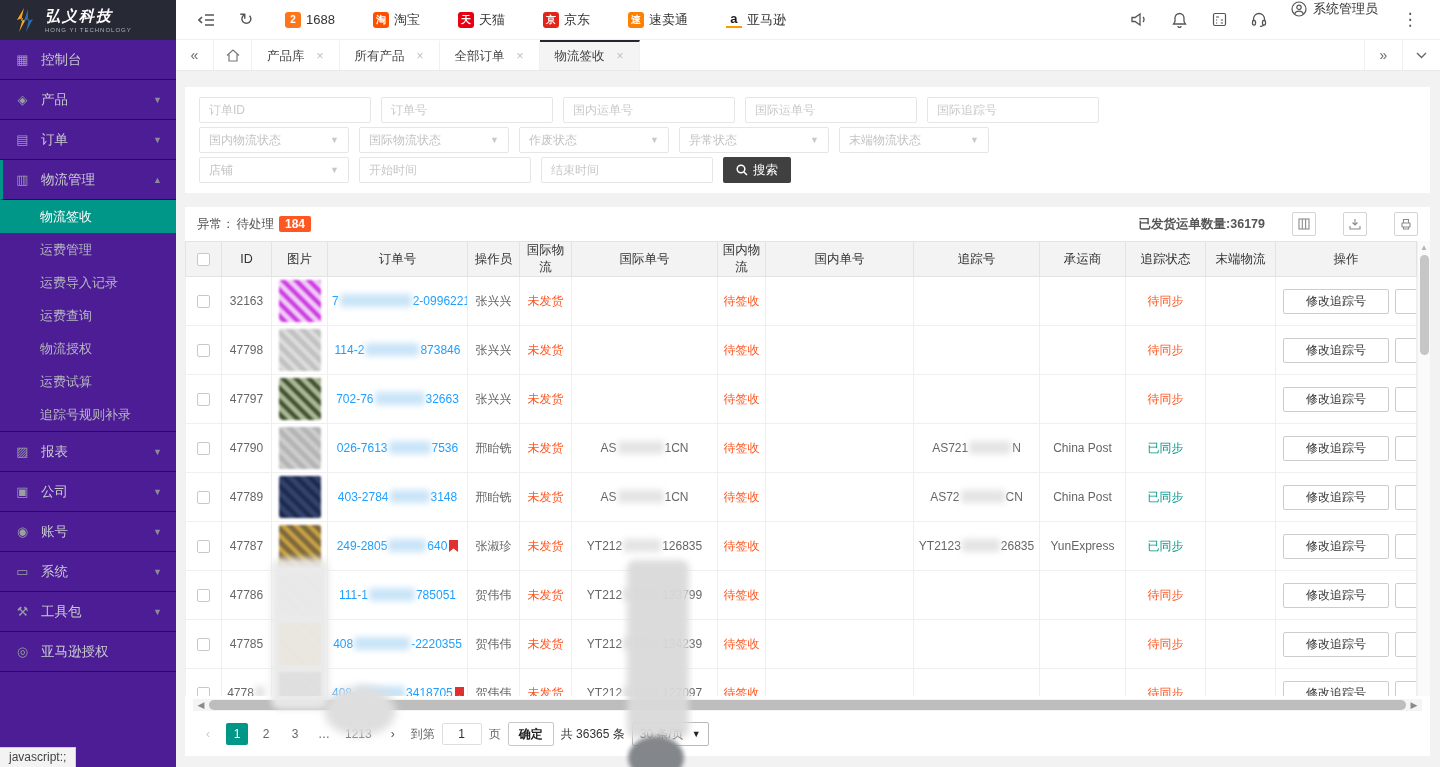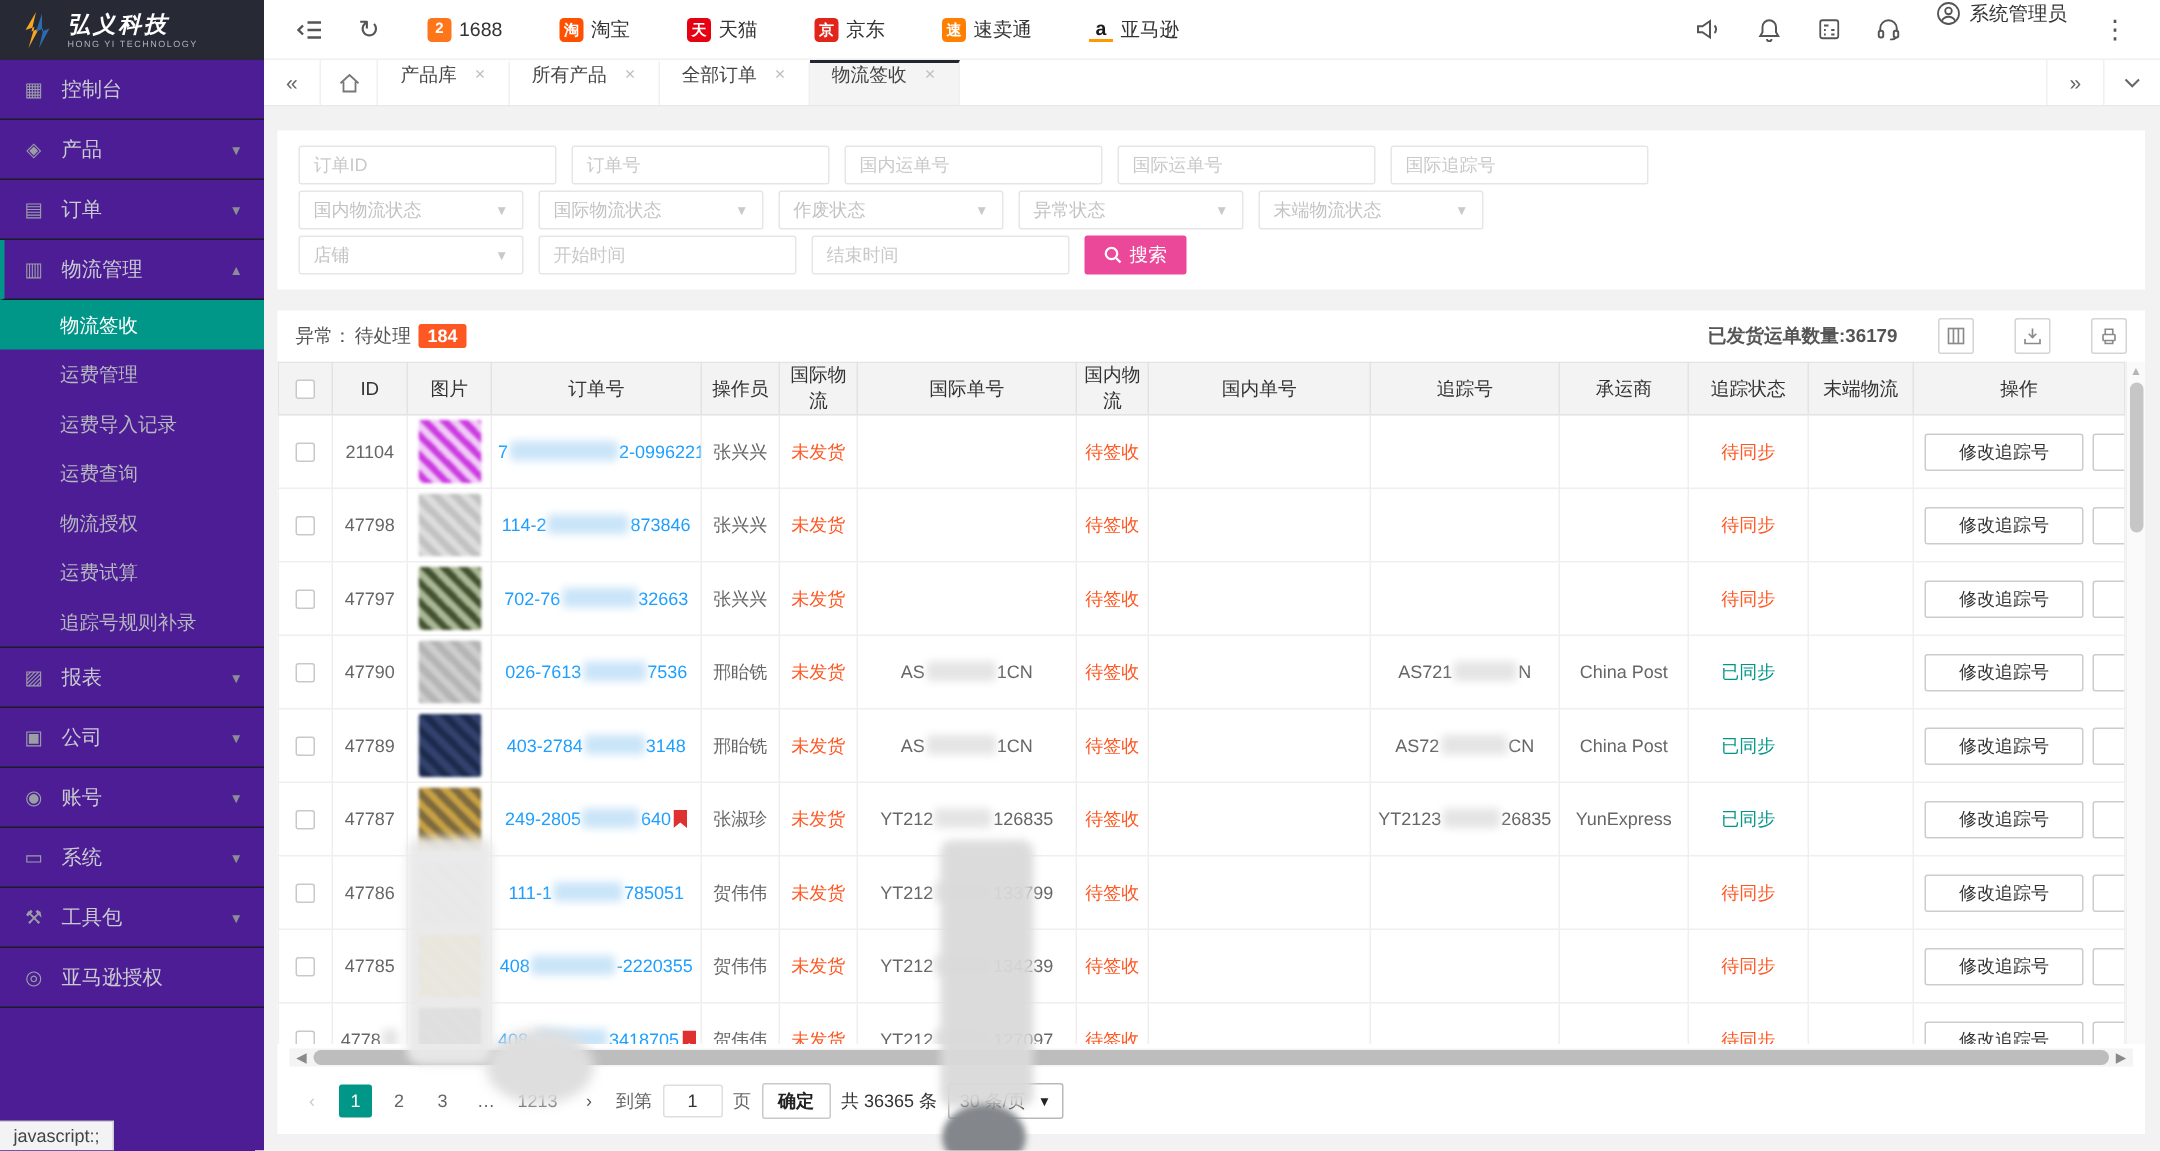--- a/index.html
+++ b/index.html
@@ -24,33 +24,33 @@
   .tb-icon{width:40px;height:40px;display:flex;align-items:center;justify-content:center;color:#555;font-size:17px;cursor:pointer}
   .mk{display:flex;align-items:center;gap:5px;margin:0 19px;font-size:13px;color:#333;cursor:pointer}
   .mk-ic{width:16px;height:16px;border-radius:3px;color:#fff;font-size:10px;font-weight:bold;display:flex;align-items:center;justify-content:center;flex-shrink:0}
   .mk-ic.amazon{background:#fff;color:#1b1b1b;border-bottom:2px solid #ff9900;border-radius:0;font-size:13px;font-weight:bold}
   .tb-right{margin-left:auto;display:flex;align-items:flex-start}
   .user{display:flex;align-items:center;gap:6px;font-size:13px;color:#333;margin:0 12px;cursor:pointer}
   
   .tabbar{height:31px;background:#fff;display:flex;align-items:stretch;border-bottom:1px solid #e8e8e8;font-size:12.5px;color:#444;flex-shrink:0}
   .tab-ctrl{width:38px;display:flex;align-items:center;justify-content:center;border-right:1px solid #f0f0f0;color:#666;cursor:pointer;font-size:14px}
   .tab-ctrl.rb{border-right:none;border-left:1px solid #f0f0f0}
-  .tab{display:flex;gap:12px;padding:0 15px;border-right:1px solid #f0f0f0;cursor:pointer;border-top:2px solid transparent}
+  .tab{display:flex;align-items:center;gap:12px;padding:0 15px;border-right:1px solid #f0f0f0;cursor:pointer;border-top:2px solid transparent}
   .tab .x{color:#bfbfbf;font-size:12px}
   .tab.active{background:#f4f4f4;border-top:2px solid #23262e}
   .tab-spacer{flex:1}
   
   .content{flex:1;padding:16px 10px 0 9px;position:relative;overflow:hidden}
   .filter-card{background:#fff;padding:10px 14px 6px}
   .f-row{display:flex;gap:10px;margin-bottom:4px}
   .f-input{width:172px;height:26px;border:1px solid #e6e6e6;border-radius:2px;padding:0 9px;font-size:12px;color:#666;background:#fff;outline:none}
   .f-input::placeholder{color:#c9c9c9}
   .f-select{width:150px;height:26px;border:1px solid #e6e6e6;border-radius:2px;padding:0 9px;font-size:12px;color:#c3c3c3;background:#fff;display:flex;align-items:center;justify-content:space-between;cursor:pointer}
   .f-select .cv{color:#c9c9c9;font-size:9px}
-  .search-btn{height:26px;padding:0 13px;background:#ec4899;color:#fff;border:none;border-radius:2px;font-size:12.5px;display:flex;align-items:center;gap:5px;cursor:pointer}
+  .search-btn{height:26px;padding:0 13px;background:#404040;color:#fff;border:none;border-radius:2px;font-size:12.5px;display:flex;align-items:center;gap:5px;cursor:pointer}
   
   .table-card{background:#fff;margin-top:14px;position:relative}
   .alert-row{height:34px;display:flex;align-items:center;padding:0 12px;font-size:12.5px;color:#555}
   .badge{background:#ff5722;color:#fff;border-radius:2px;padding:1px 6px;font-size:12px;margin-left:5px;font-weight:bold}
   .alert-right{margin-left:auto;display:flex;align-items:center;gap:25px;color:#555;font-weight:bold;font-size:12.5px}
   .icon-btn{width:24px;height:24px;border:1px solid #d4d4d4;border-radius:2px;background:#fff;display:flex;align-items:center;justify-content:center;color:#8a8a8a;cursor:pointer;margin-left:2px}
   .table-zone{position:relative;height:455px;overflow:hidden;padding-right:13px}
   table{border-collapse:collapse;table-layout:fixed;width:100%;font-size:12px;color:#666}
   th{background:#f3f3f3;border:1px solid #e3e3e3;height:30px;font-weight:normal;color:#333;font-size:12.5px;padding:0 2px}
   td{border:1px solid #efefef;height:49px;text-align:center;padding:0 4px;overflow:hidden;white-space:nowrap}
@@ -384,21 +384,21 @@
                   <th>追踪号</th>
                   <th>承运商</th>
                   <th>追踪状态</th>
                   <th>末端物流</th>
                   <th>操作</th>
                 </tr>
               </thead>
             <tbody>
                 <tr>
                   <td><span class="cb"></span></td>
-                  <td>21104</td>
+                  <td>32163</td>
                   <td>
                     <div class="pimg" style="background-image: linear-gradient(45deg, rgb(203, 58, 224) 25%, rgb(240, 204, 246) 25%, rgb(240, 204, 246) 50%, rgb(203, 58, 224) 50%, rgb(203, 58, 224) 75%, rgb(240, 204, 246) 75%);"></div>
                   </td>
                   <td class="link"><a>7<span class="bl bl-b" style="width: 72px;"></span>2-0996221</a></td>
                   <td>张兴兴</td>
                   <td><span class="st-o">未发货</span></td>
                   <td></td>
                   <td><span class="st-o">待签收</span></td>
                   <td></td>
                   <td></td>

